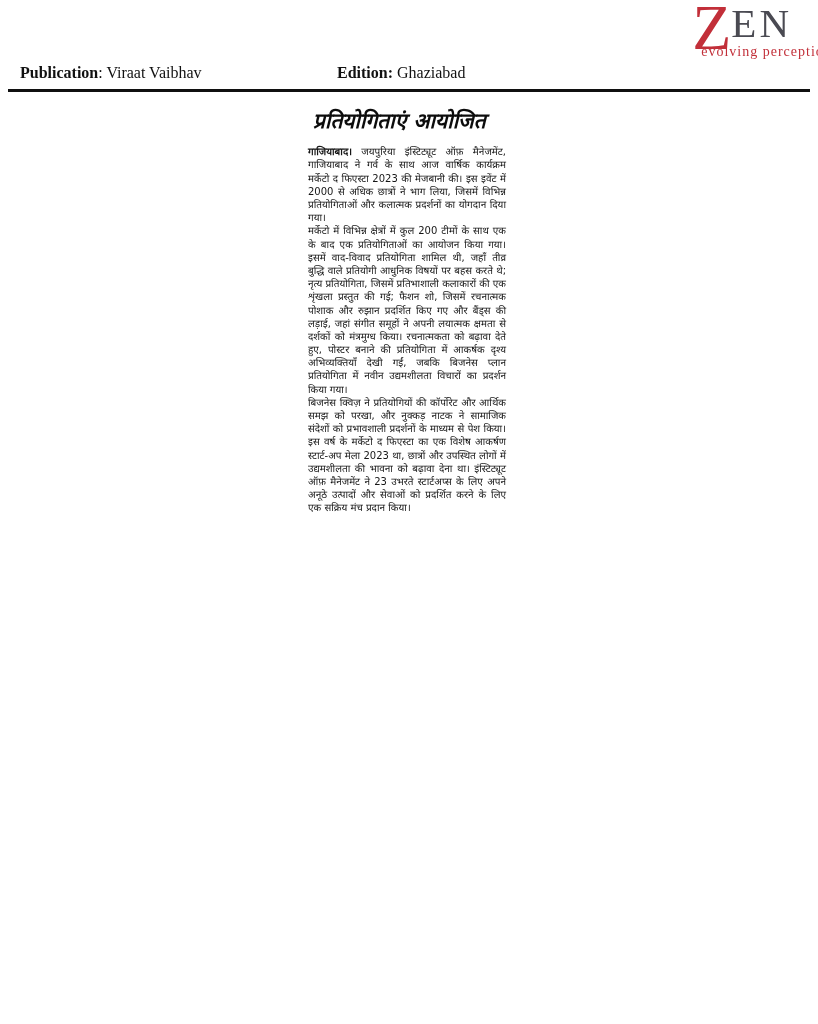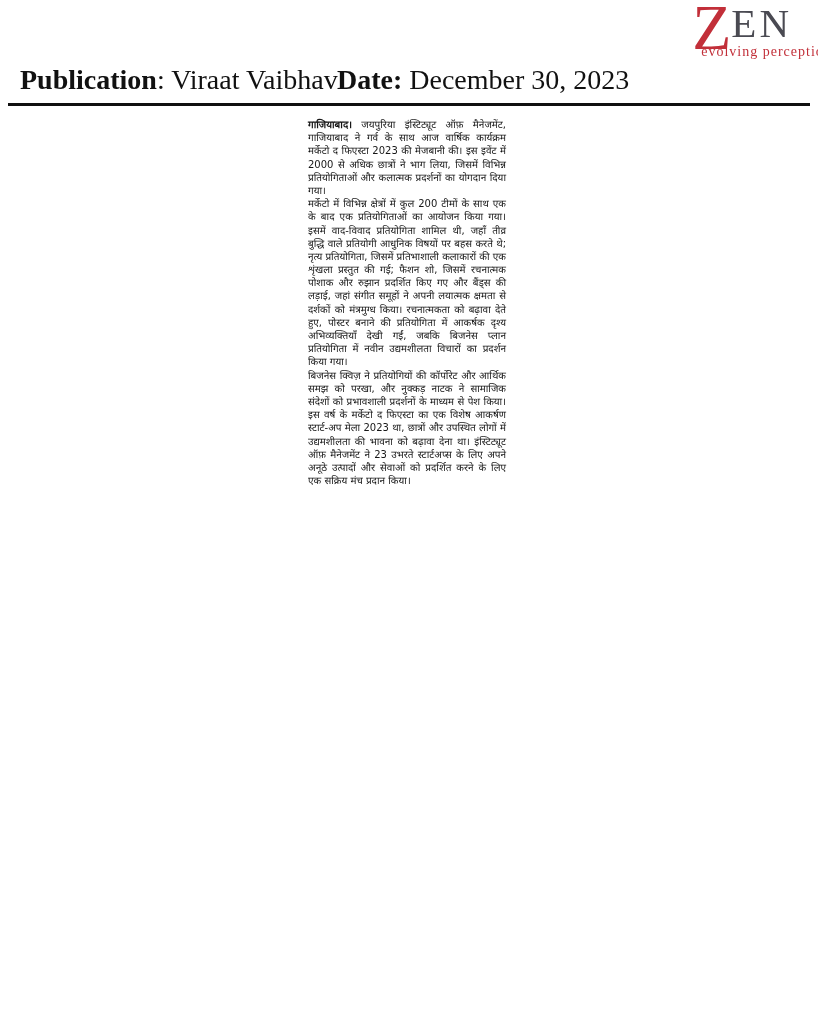--- a/index.html
+++ b/index.html
@@ -49,21 +49,21 @@
   
   .meta-row {
     position: absolute;
     top: 64px;
     left: 8px;
     right: 8px;
     display: flex;
     align-items: baseline;
     border-bottom: 3px solid #101010;
     padding: 0 0 7px 12px;
-    font-size: 28px;
+    font-size: 16px;
   }
   .meta-seg { white-space: nowrap; }
   .meta-seg b { font-weight: 700; }
   .seg-publication { width: 317px; }
   .seg-edition { width: 250px; }
   .seg-date { flex: 1; }
 
   
   .article {
     position: absolute;
@@ -96,22 +96,23 @@
 <div class="logo">
   <div class="logo-row">
     <span class="logo-z">Z</span>
     <span class="logo-en">EN</span>
   </div>
   <div class="logo-tagline">evolving perceptions</div>
 </div>
 
 <div class="meta-row">
   <div class="meta-seg seg-publication"><b>Publication</b><span>: Viraat Vaibhav</span></div>
-  <div class="meta-seg seg-date"><b>Date:</b><span> December 30, 2023</span></div>
+  <div class="meta-seg seg-edition"><b>Edition:</b><span> Ghaziabad</span></div>
 </div>
 
 <div class="article">
   <div class="headline">
+    <div>प्रतियोगिताएं आयोजित</div>
   </div>
   <p class="body-para"><span class="dateline">गाजियाबाद।</span> <span>जयपुरिया इंस्टिट्यूट ऑफ़ मैनेजमेंट, गाजियाबाद ने गर्व के साथ आज वार्षिक कार्यक्रम मर्केटो द फिएस्टा 2023 की मेजबानी की। इस इवेंट में 2000 से अधिक छात्रों ने भाग लिया, जिसमें विभिन्न प्रतियोगिताओं और कलात्मक प्रदर्शनों का योगदान दिया गया।</span></p>
   <p class="body-para">मर्केटो में विभिन्न क्षेत्रों में कुल 200 टीमों के साथ एक के बाद एक प्रतियोगिताओं का आयोजन किया गया। इसमें वाद-विवाद प्रतियोगिता शामिल थी, जहाँ तीव्र बुद्धि वाले प्रतियोगी आधुनिक विषयों पर बहस करते थे; नृत्य प्रतियोगिता, जिसमें प्रतिभाशाली कलाकारों की एक शृंखला प्रस्तुत की गई; फैशन शो, जिसमें रचनात्मक पोशाक और रुझान प्रदर्शित किए गए और बैंड्स की लड़ाई, जहां संगीत समूहों ने अपनी लयात्मक क्षमता से दर्शकों को मंत्रमुग्ध किया। रचनात्मकता को बढ़ावा देते हुए, पोस्टर बनाने की प्रतियोगिता में आकर्षक दृश्य अभिव्यक्तियाँ देखी गईं, जबकि बिजनेस प्लान प्रतियोगिता में नवीन उद्यमशीलता विचारों का प्रदर्शन किया गया।</p>
   <p class="body-para">बिजनेस क्विज़ ने प्रतियोगियों की कॉर्पोरेट और आर्थिक समझ को परखा, और नुक्कड़ नाटक ने सामाजिक संदेशों को प्रभावशाली प्रदर्शनों के माध्यम से पेश किया। इस वर्ष के मर्केटो द फिएस्टा का एक विशेष आकर्षण स्टार्ट-अप मेला 2023 था, छात्रों और उपस्थित लोगों में उद्यमशीलता की भावना को बढ़ावा देना था। इंस्टिट्यूट ऑफ़ मैनेजमेंट ने 23 उभरते स्टार्टअप्स के लिए अपने अनूठे उत्पादों और सेवाओं को प्रदर्शित करने के लिए एक सक्रिय मंच प्रदान किया।</p>
 </div>
 
 </body></html>

